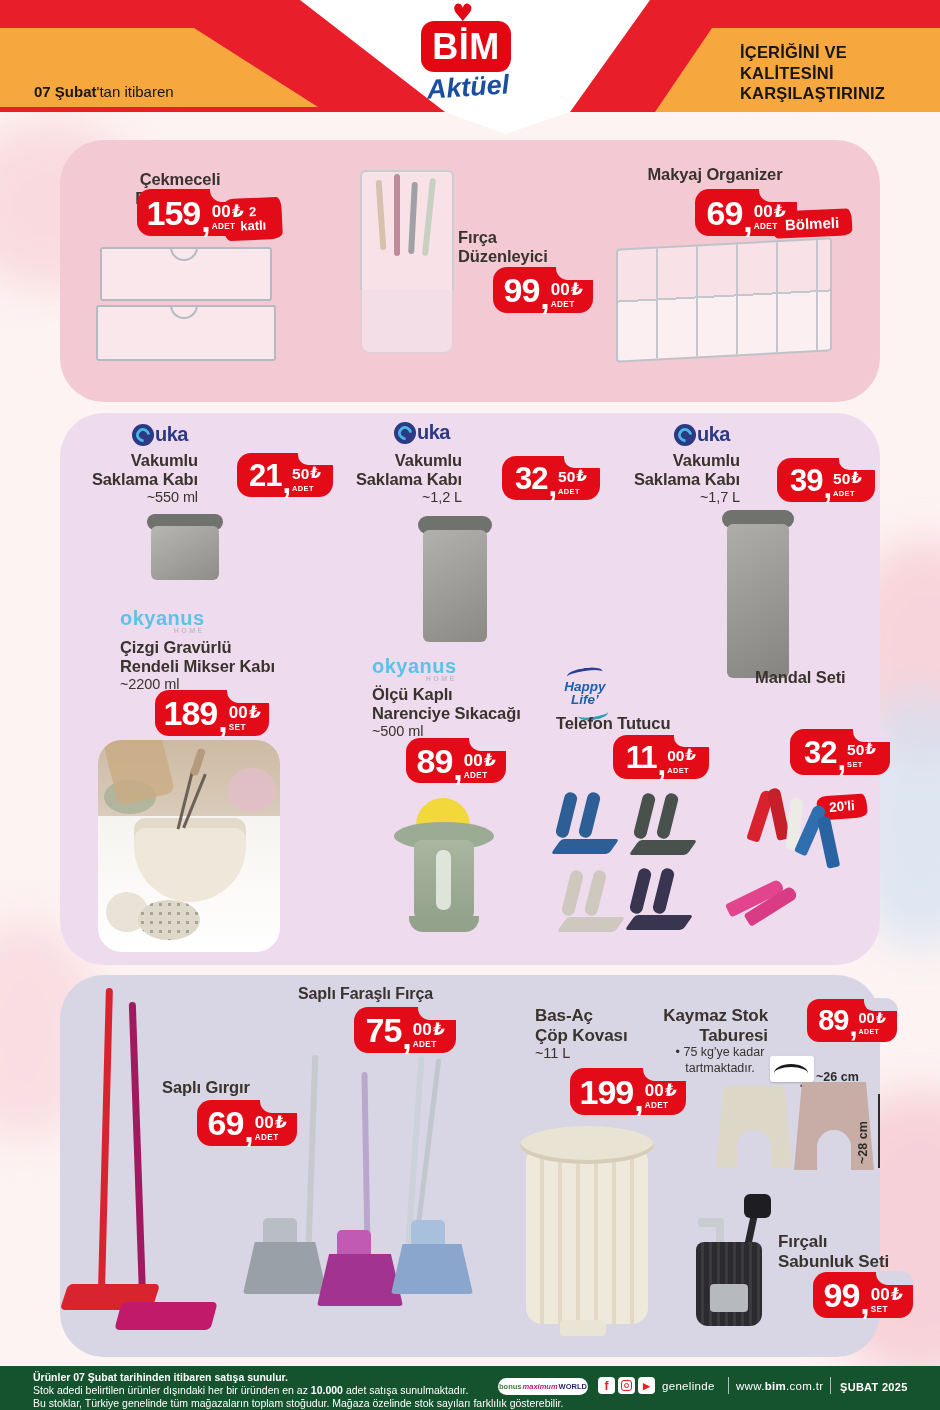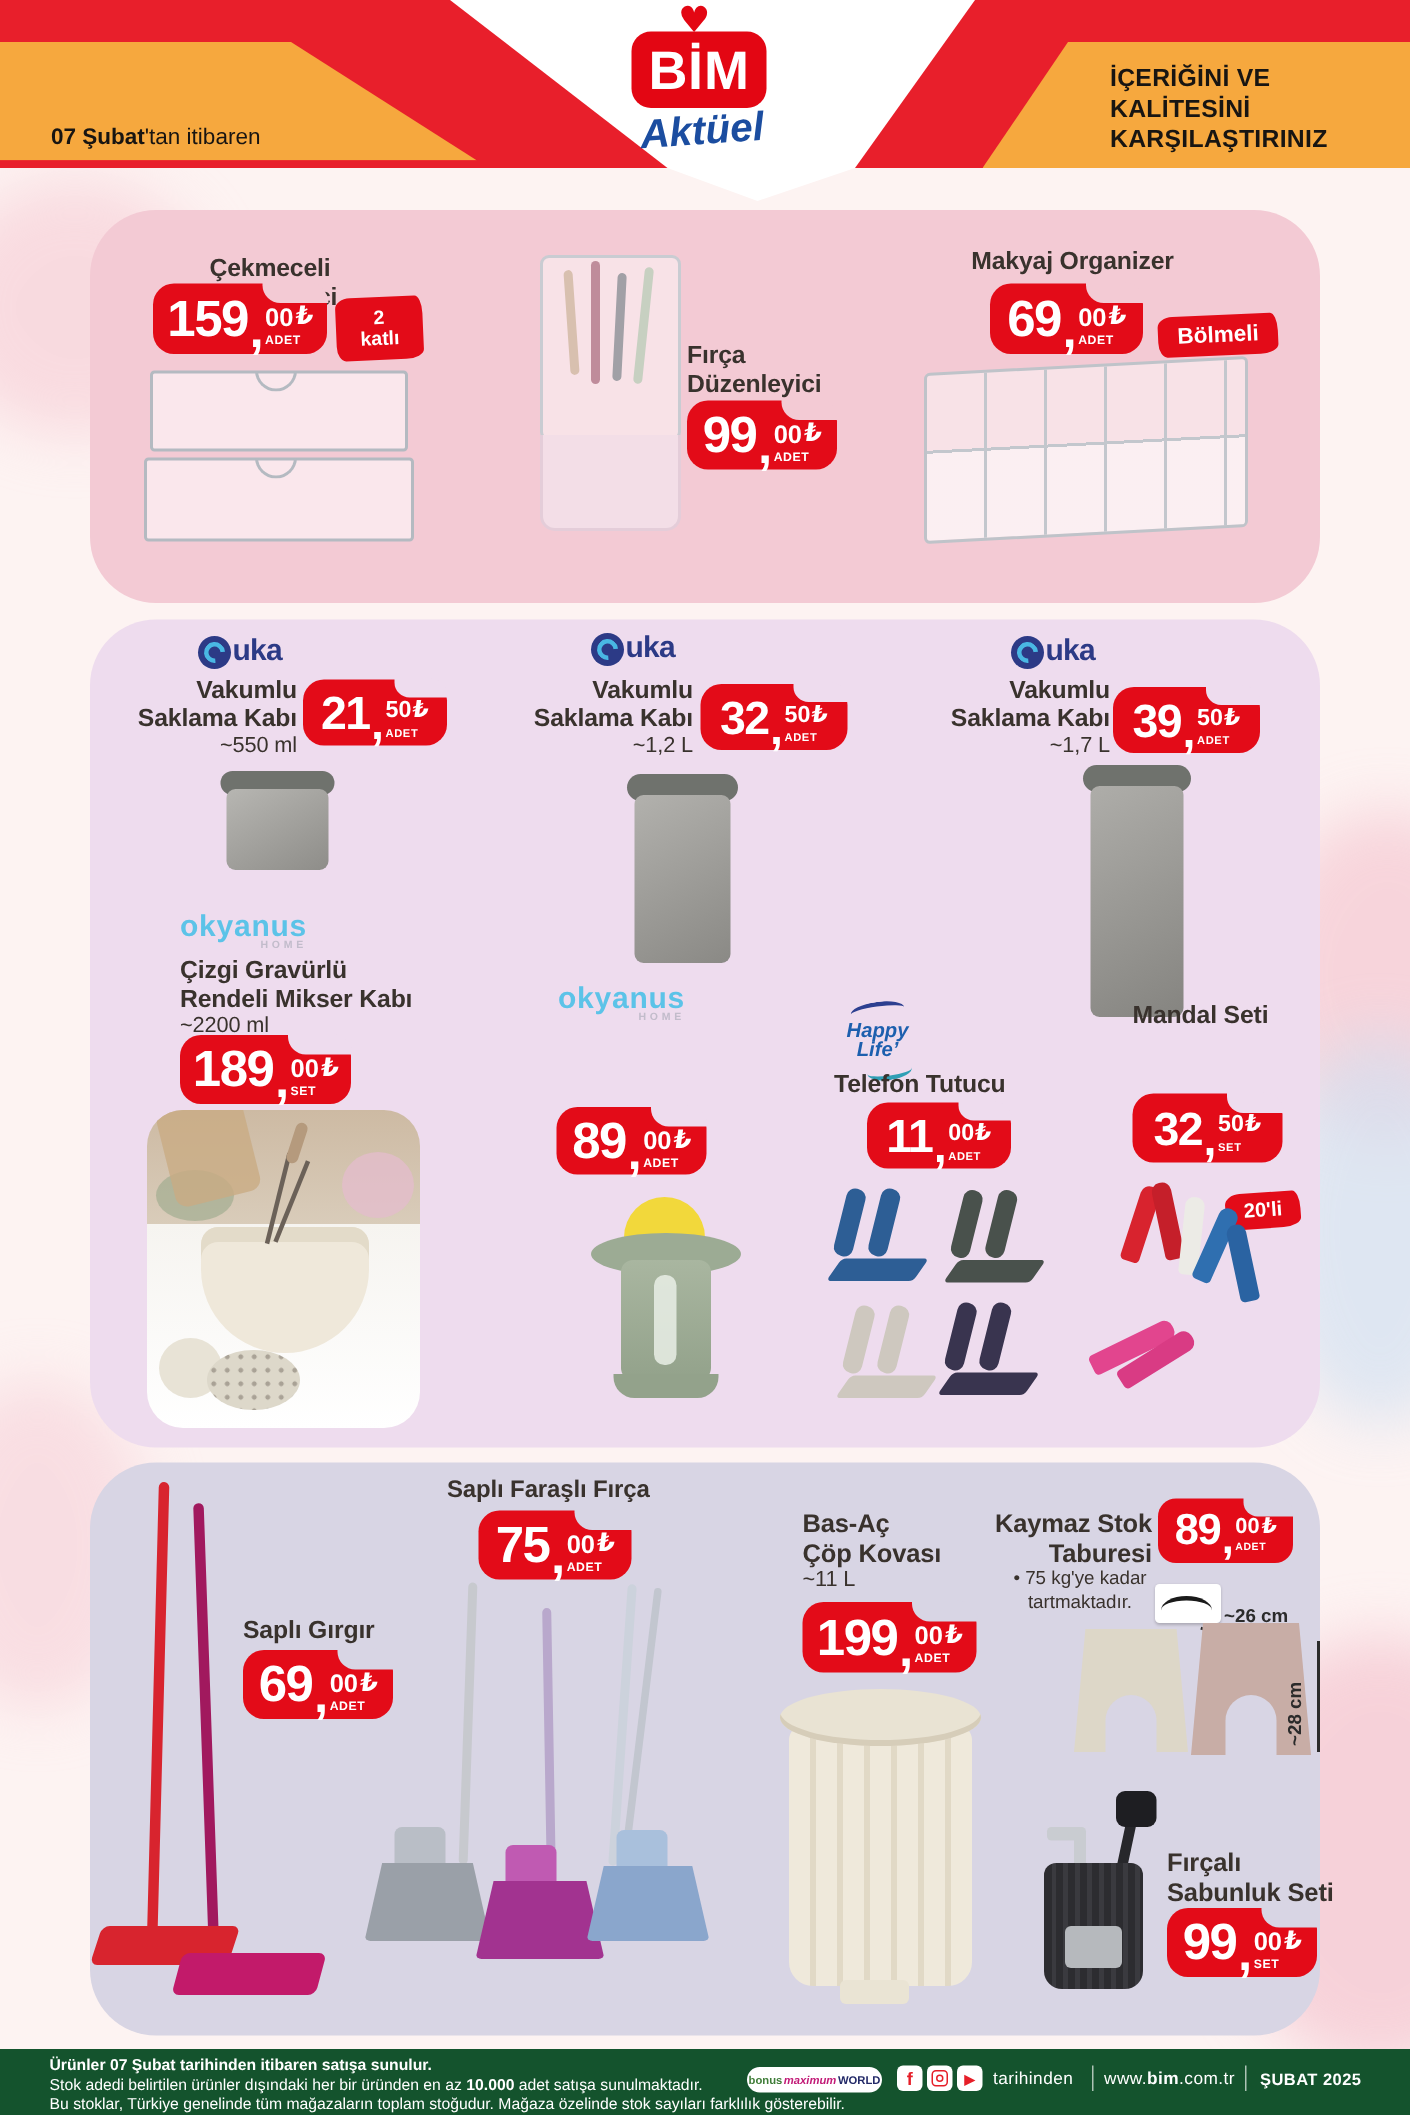--- a/index.html
+++ b/index.html
@@ -27,21 +27,21 @@
   .slogan{position:absolute;left:740px;top:42px;font-size:16.5px;font-weight:800;color:#181512;line-height:1.25;letter-spacing:.2px;}
   
   .sec{position:absolute;left:60px;width:820px;border-radius:44px;}
   .sec1{top:140px;height:262px;background:#f3cad4;--sb:#f3cad4;}
   .sec2{top:413px;height:552px;background:#eedcee;--sb:#eedcee;}
   .sec3{top:975px;height:382px;background:#d8d5e4;--sb:#d8d5e4;}
   .ttl{position:absolute;font-size:16.5px;font-weight:800;color:#39322d;line-height:1.16;letter-spacing:-.1px;}
   .size{font-size:14.5px;font-weight:400;}
   
   .pb{position:absolute;background:#e30b18;border-radius:14px;color:#fff;display:flex;align-items:center;
-      justify-content:center;font-size:34px;padding:0 4px;}
+      justify-content:center;font-size:34px;padding:0 4px;margin-left:35px;}
   .pb.sm{font-size:31px;}
   .pb.xs{font-size:29px;border-radius:12px;}
   .scoop{position:absolute;top:-1px;right:-1px;width:38%;height:30%;background:var(--sb);
          border-bottom-left-radius:.35em;border-top-right-radius:14px;}
   .pl{font-weight:800;line-height:1;letter-spacing:-1px;}
   .pc{font-weight:800;line-height:1;transform:translateY(.22em);margin:0 1px;}
   .pr{display:flex;flex-direction:column;align-items:flex-start;align-self:flex-start;margin-top:.42em;z-index:1;}
   .pk{font-size:.5em;font-weight:800;line-height:1;display:flex;}
   .cur{font-family:"DejaVu Sans",sans-serif;display:inline-block;transform:skewX(-8deg);margin-left:1px;}
   .pu{font-size:.24em;font-weight:700;letter-spacing:.4px;margin-top:2px;}
@@ -288,20 +288,25 @@
     <i style="left:130px;top:28px;width:48px;height:44px;background:#e4bccd;border-radius:50%;opacity:.75;"></i>
     <i style="left:36px;top:78px;width:112px;height:84px;background:#efe8da;border-radius:12px 12px 58px 58px;box-shadow:inset 0 10px 0 #e3dbc9;"></i>
     <i style="left:86px;top:28px;width:3px;height:62px;background:#6b6158;transform:rotate(14deg);"></i>
     <i style="left:95px;top:32px;width:3px;height:58px;background:#6b6158;transform:rotate(22deg);"></i>
     <i style="left:96px;top:8px;width:8px;height:28px;background:#b59a7d;border-radius:4px;transform:rotate(18deg);"></i>
     <i style="left:8px;top:152px;width:42px;height:40px;background:#e8e3d6;border-radius:50%;"></i>
     <i style="left:40px;top:160px;width:62px;height:40px;background:#ddd8ca;border-radius:50%;background-image:radial-gradient(#a9a296 1.5px,transparent 1.8px);background-size:9px 9px;"></i>
   </div>
 
   <div class="oky" style="left:372px;top:658px;"><span>okyanus</span><i>HOME</i></div>
+  <div class="ttl" style="left:372px;top:685px;width:190px;">
+    <div>Ölçü Kaplı</div>
+    <div>Narenciye Sıkacağı</div>
+    <div class="size">~500 ml</div>
+  </div>
   <div class="pb" style="left:371px;top:738px;width:92px;height:45px;--sb:#eedcee;">
     <i class="scoop"></i>
     <b class="pl">89</b>
       <span class="pc">,</span>
     <span class="pr">
         <span class="pk">
           <span>00</span>
           <span class="cur">₺</span>
         </span>
         <span class="pu">ADET</span>
@@ -520,20 +525,20 @@
       <span class="card-max">maximum</span>
       <span class="card-world">WORLD</span>
     </div>
     <div class="soc" style="left:598px;">f</div>
     <div class="soc" style="left:618px;">
         <span class="ig"></span>
       </div>
     <div class="soc" style="left:638px;font-size:9px;">
         <span>▶</span>
       </div>
-    <div class="f-txt" style="left:662px;">tarihinden</div>
+    <div class="f-txt" style="left:662px;">genelinde</div>
     <div class="f-div" style="left:728px;"></div>
     <div class="f-txt" style="left:736px;"><span>www.</span><b>bim</b><span>.com.tr</span></div>
     <div class="f-div" style="left:830px;"></div>
     <div class="f-txt" style="left:840px;font-weight:800;font-size:11px;top:15px;">ŞUBAT 2025</div>
   </div>
 
 </div>
 
 </body></html>

